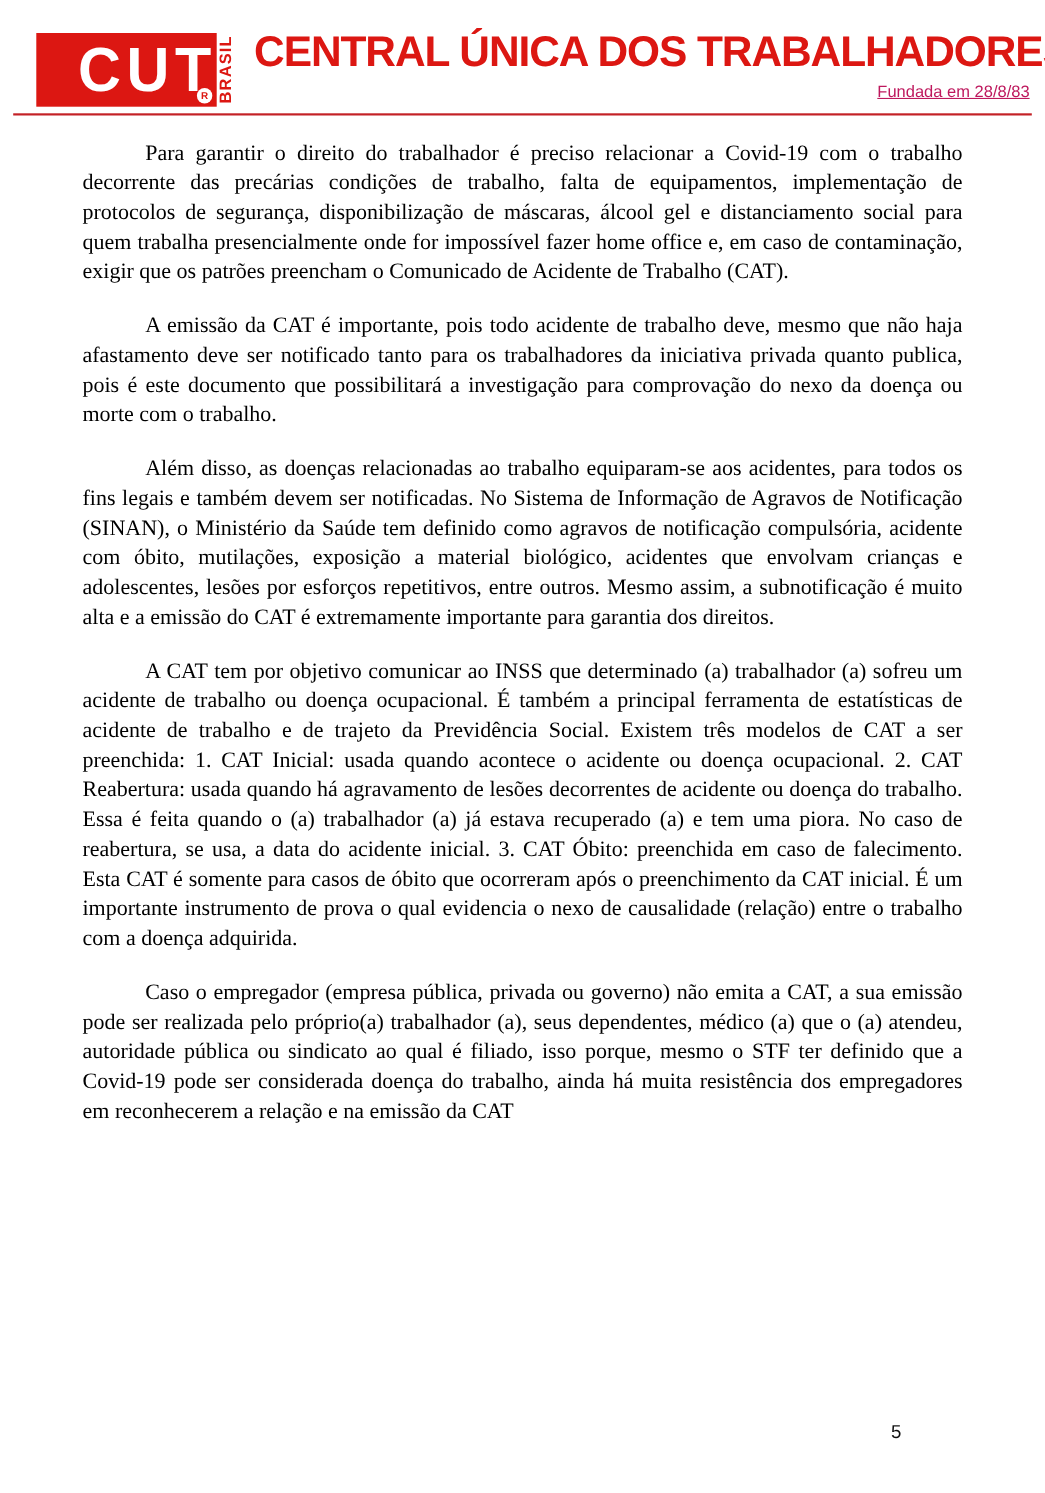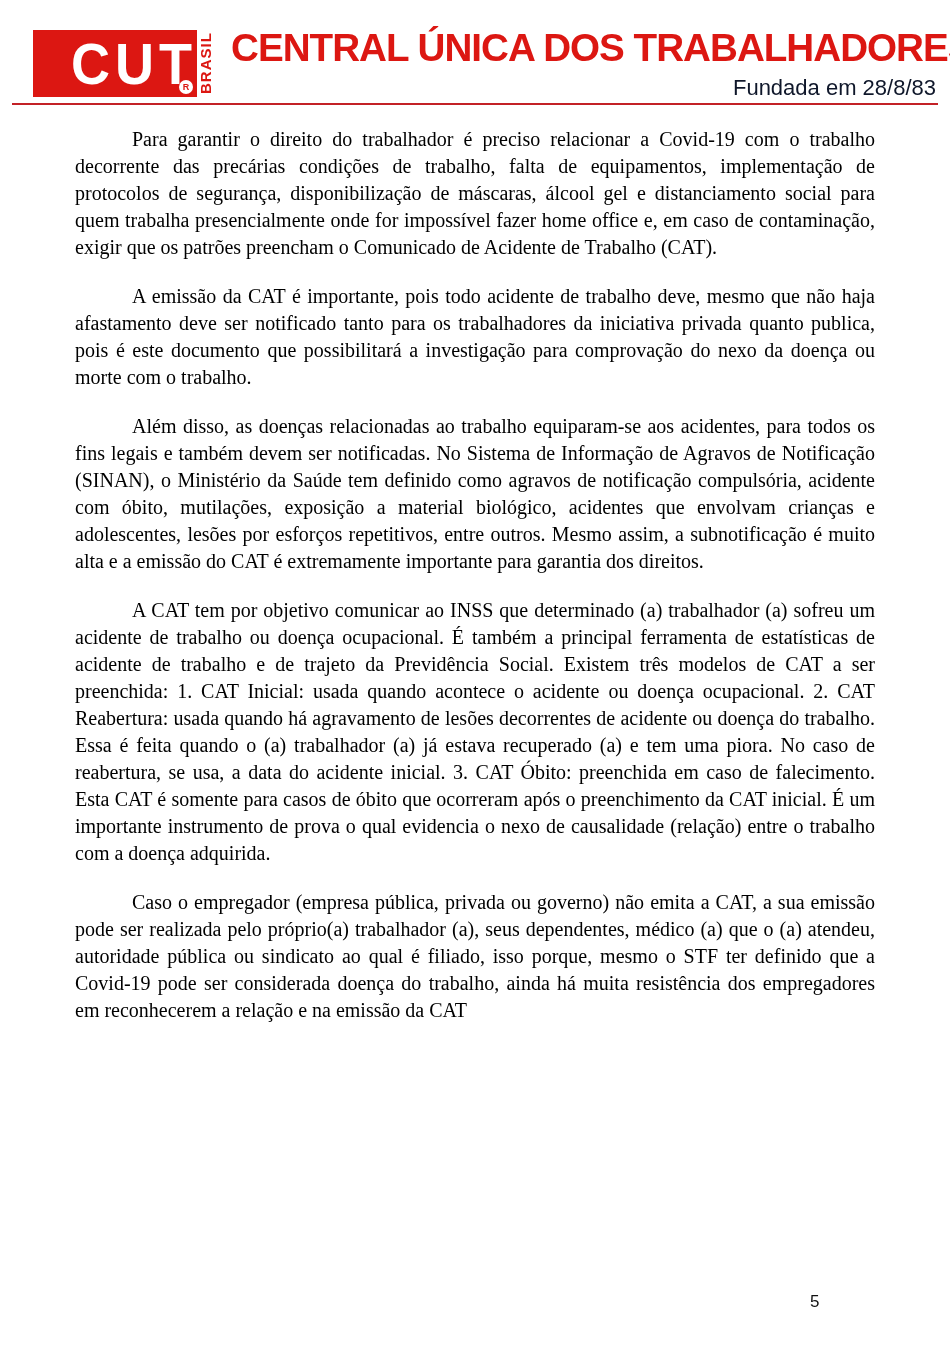--- a/index.html
+++ b/index.html
@@ -69,24 +69,25 @@
     font-size:39px;
     letter-spacing:-1px;
     white-space:nowrap;
     line-height:1.1;
     transform:scaleX(0.99);
     transform-origin:left;
   }
   .founded{
     position:absolute;
     right:14px; top:76px;
-    color:#0f172a;
+    color:#be185d;
     font-family:"Liberation Sans", sans-serif;
-    font-size:22px;
+    font-size:15px;
     line-height:1.1;
+    text-decoration:underline;
   }
   .header-rule{
     position:absolute;
     left:12px; top:103px;
     width:926px; height:2px;
     background:#c32126;
   }
 
   
   .content{

